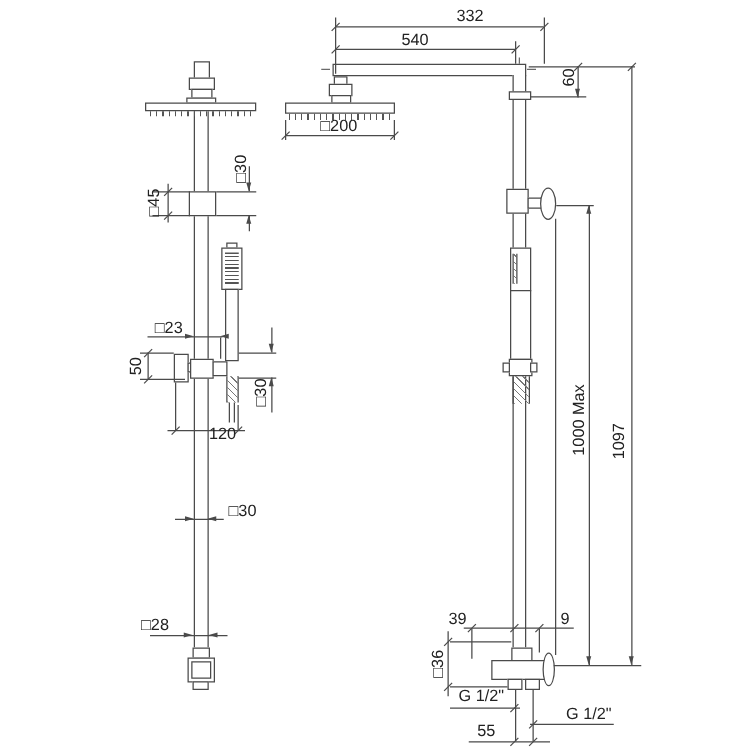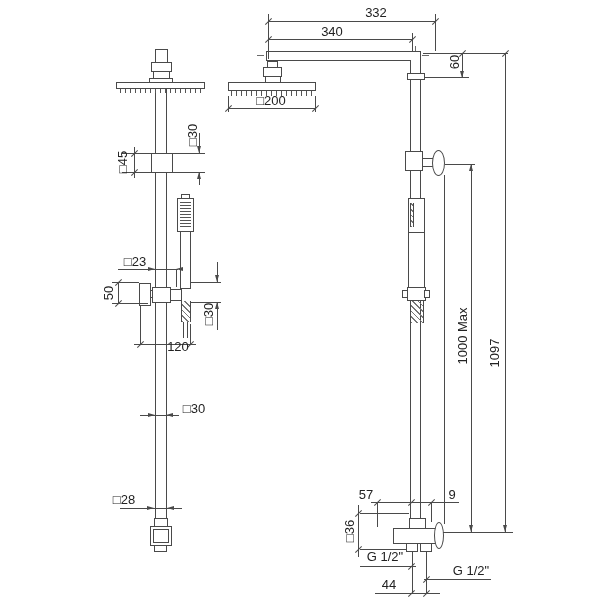--- a/index.html
+++ b/index.html
@@ -139,21 +139,21 @@
   <div class="ln" style="left:268px;top:14px;width:1px;height:45px"></div>
   <div class="ln" style="left:435px;top:14px;width:1px;height:37px"></div>
   <div class="ln" style="left:268px;top:21px;width:167px;height:1px"></div>
   <div class="tk" style="left:264px;top:21px"></div>
   <div class="tk" style="left:431px;top:21px"></div>
   <div class="lbl" style="left:346px;top:6px;width:60px">332</div>
   <div class="ln" style="left:268px;top:39px;width:144px;height:1px"></div>
   <div class="ln" style="left:412px;top:33px;width:1px;height:18px"></div>
   <div class="tk" style="left:264px;top:39px"></div>
   <div class="tk" style="left:408px;top:39px"></div>
-  <div class="lbl" style="left:302px;top:25px;width:60px">340</div>
+  <div class="lbl" style="left:302px;top:25px;width:60px">540</div>
 
   <div class="ln" style="left:228px;top:96px;width:1px;height:16px"></div>
   <div class="ln" style="left:315px;top:96px;width:1px;height:16px"></div>
   <div class="ln" style="left:228px;top:108px;width:88px;height:1px"></div>
   <div class="tk" style="left:224px;top:108px"></div>
   <div class="tk" style="left:311px;top:108px"></div>
   <div class="lbl" style="left:241px;top:94px;width:60px">□200</div>
 
   <div class="ln" style="left:423px;top:53px;width:85px;height:1px"></div>
   <div class="ln" style="left:424px;top:77px;width:45px;height:1px"></div>
@@ -172,36 +172,36 @@
   <div class="ad" style="left:503px;top:525px"></div>
   <div class="lbl vlbl" style="left:495px;top:353px">1097</div>
   <div class="ln" style="left:443px;top:532px;width:70px;height:1px"></div>
 
   <div class="ln" style="left:371px;top:502px;width:88px;height:1px"></div>
   <div class="tk" style="left:373px;top:502px"></div>
   <div class="tk" style="left:407px;top:502px"></div>
   <div class="tk" style="left:427px;top:502px"></div>
   <div class="ln" style="left:377px;top:503px;width:1px;height:24px"></div>
   <div class="ln" style="left:431px;top:503px;width:1px;height:19px"></div>
-  <div class="lbl" style="left:336px;top:488px;width:60px">57</div>
+  <div class="lbl" style="left:336px;top:488px;width:60px">39</div>
   <div class="lbl" style="left:437px;top:488px;width:30px">9</div>
 
   <div class="ln" style="left:360px;top:513px;width:49px;height:1px"></div>
   <div class="ln" style="left:360px;top:549px;width:46px;height:1px"></div>
   <div class="ln" style="left:358px;top:505px;width:1px;height:52px"></div>
   <div class="tk" style="left:354px;top:513px"></div>
   <div class="tk" style="left:354px;top:549px"></div>
   <div class="lbl vlbl" style="left:350px;top:531px">□36</div>
 
   <div class="ln" style="left:412px;top:552px;width:1px;height:41px"></div>
   <div class="ln" style="left:426px;top:552px;width:1px;height:41px"></div>
   <div class="ln" style="left:360px;top:566px;width:56px;height:1px"></div>
   <div class="tk" style="left:407px;top:566px"></div>
   <div class="lbl" style="left:350px;top:550px;width:70px">G 1/2"</div>
   <div class="ln" style="left:424px;top:579px;width:67px;height:1px"></div>
   <div class="tk" style="left:422px;top:579px"></div>
   <div class="lbl" style="left:436px;top:564px;width:70px">G 1/2"</div>
   <div class="ln" style="left:375px;top:593px;width:65px;height:1px"></div>
   <div class="tk" style="left:407px;top:593px"></div>
   <div class="tk" style="left:422px;top:593px"></div>
-  <div class="lbl" style="left:359px;top:578px;width:60px">44</div>
+  <div class="lbl" style="left:359px;top:578px;width:60px">55</div>
 
 </div>
 
 </body></html>

